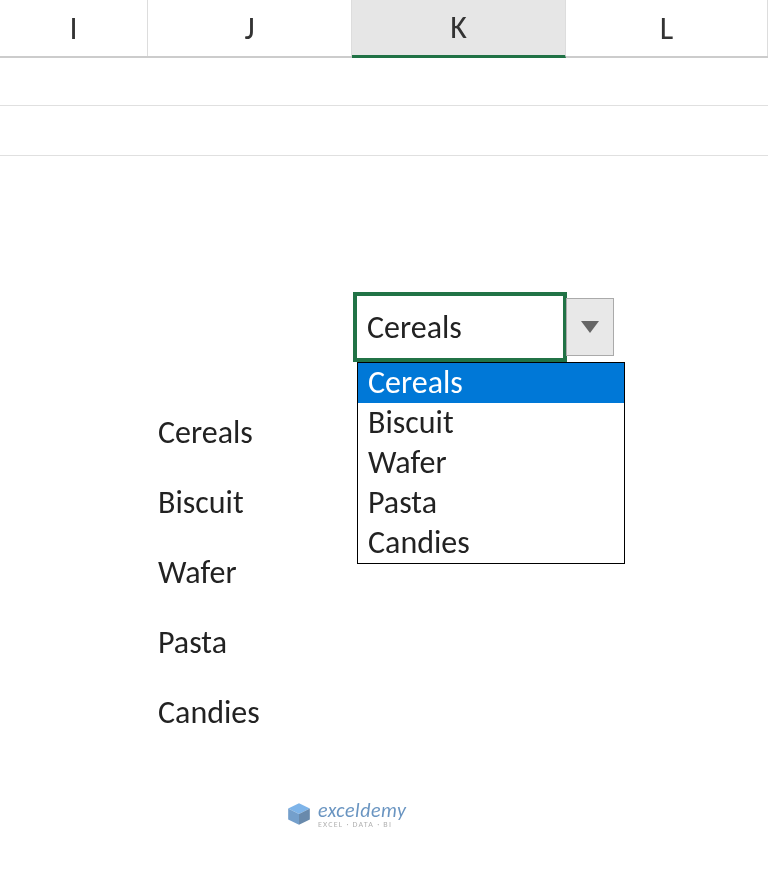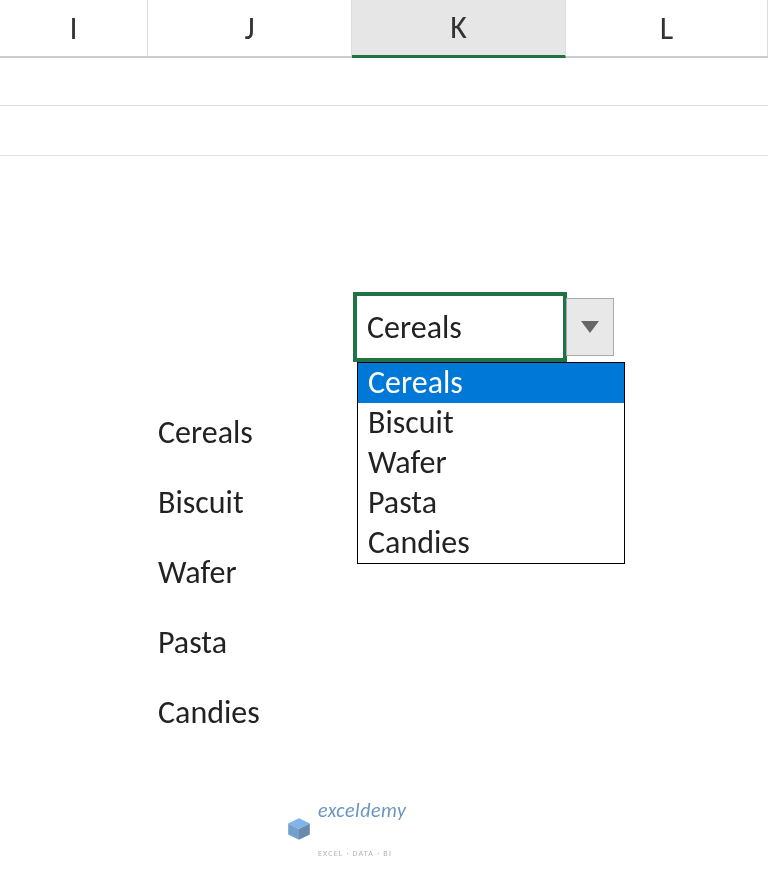--- a/index.html
+++ b/index.html
@@ -138,21 +138,20 @@
       font-size: 20px;
       color: #1a5ca0;
       font-weight: 500;
       letter-spacing: 0.5px;
       font-style: italic;
     }
     .watermark-tag {
       font-size: 8px;
       color: #888;
       letter-spacing: 1.2px;
-      margin-top: 29px;
     }
   </style>
 </head>
 <body>
 
 <div class="col-headers">
   <div class="col-header col-i">I</div>
   <div class="col-header col-j">J</div>
   <div class="col-header col-k active">K</div>
   <div class="col-header col-l">L</div>

